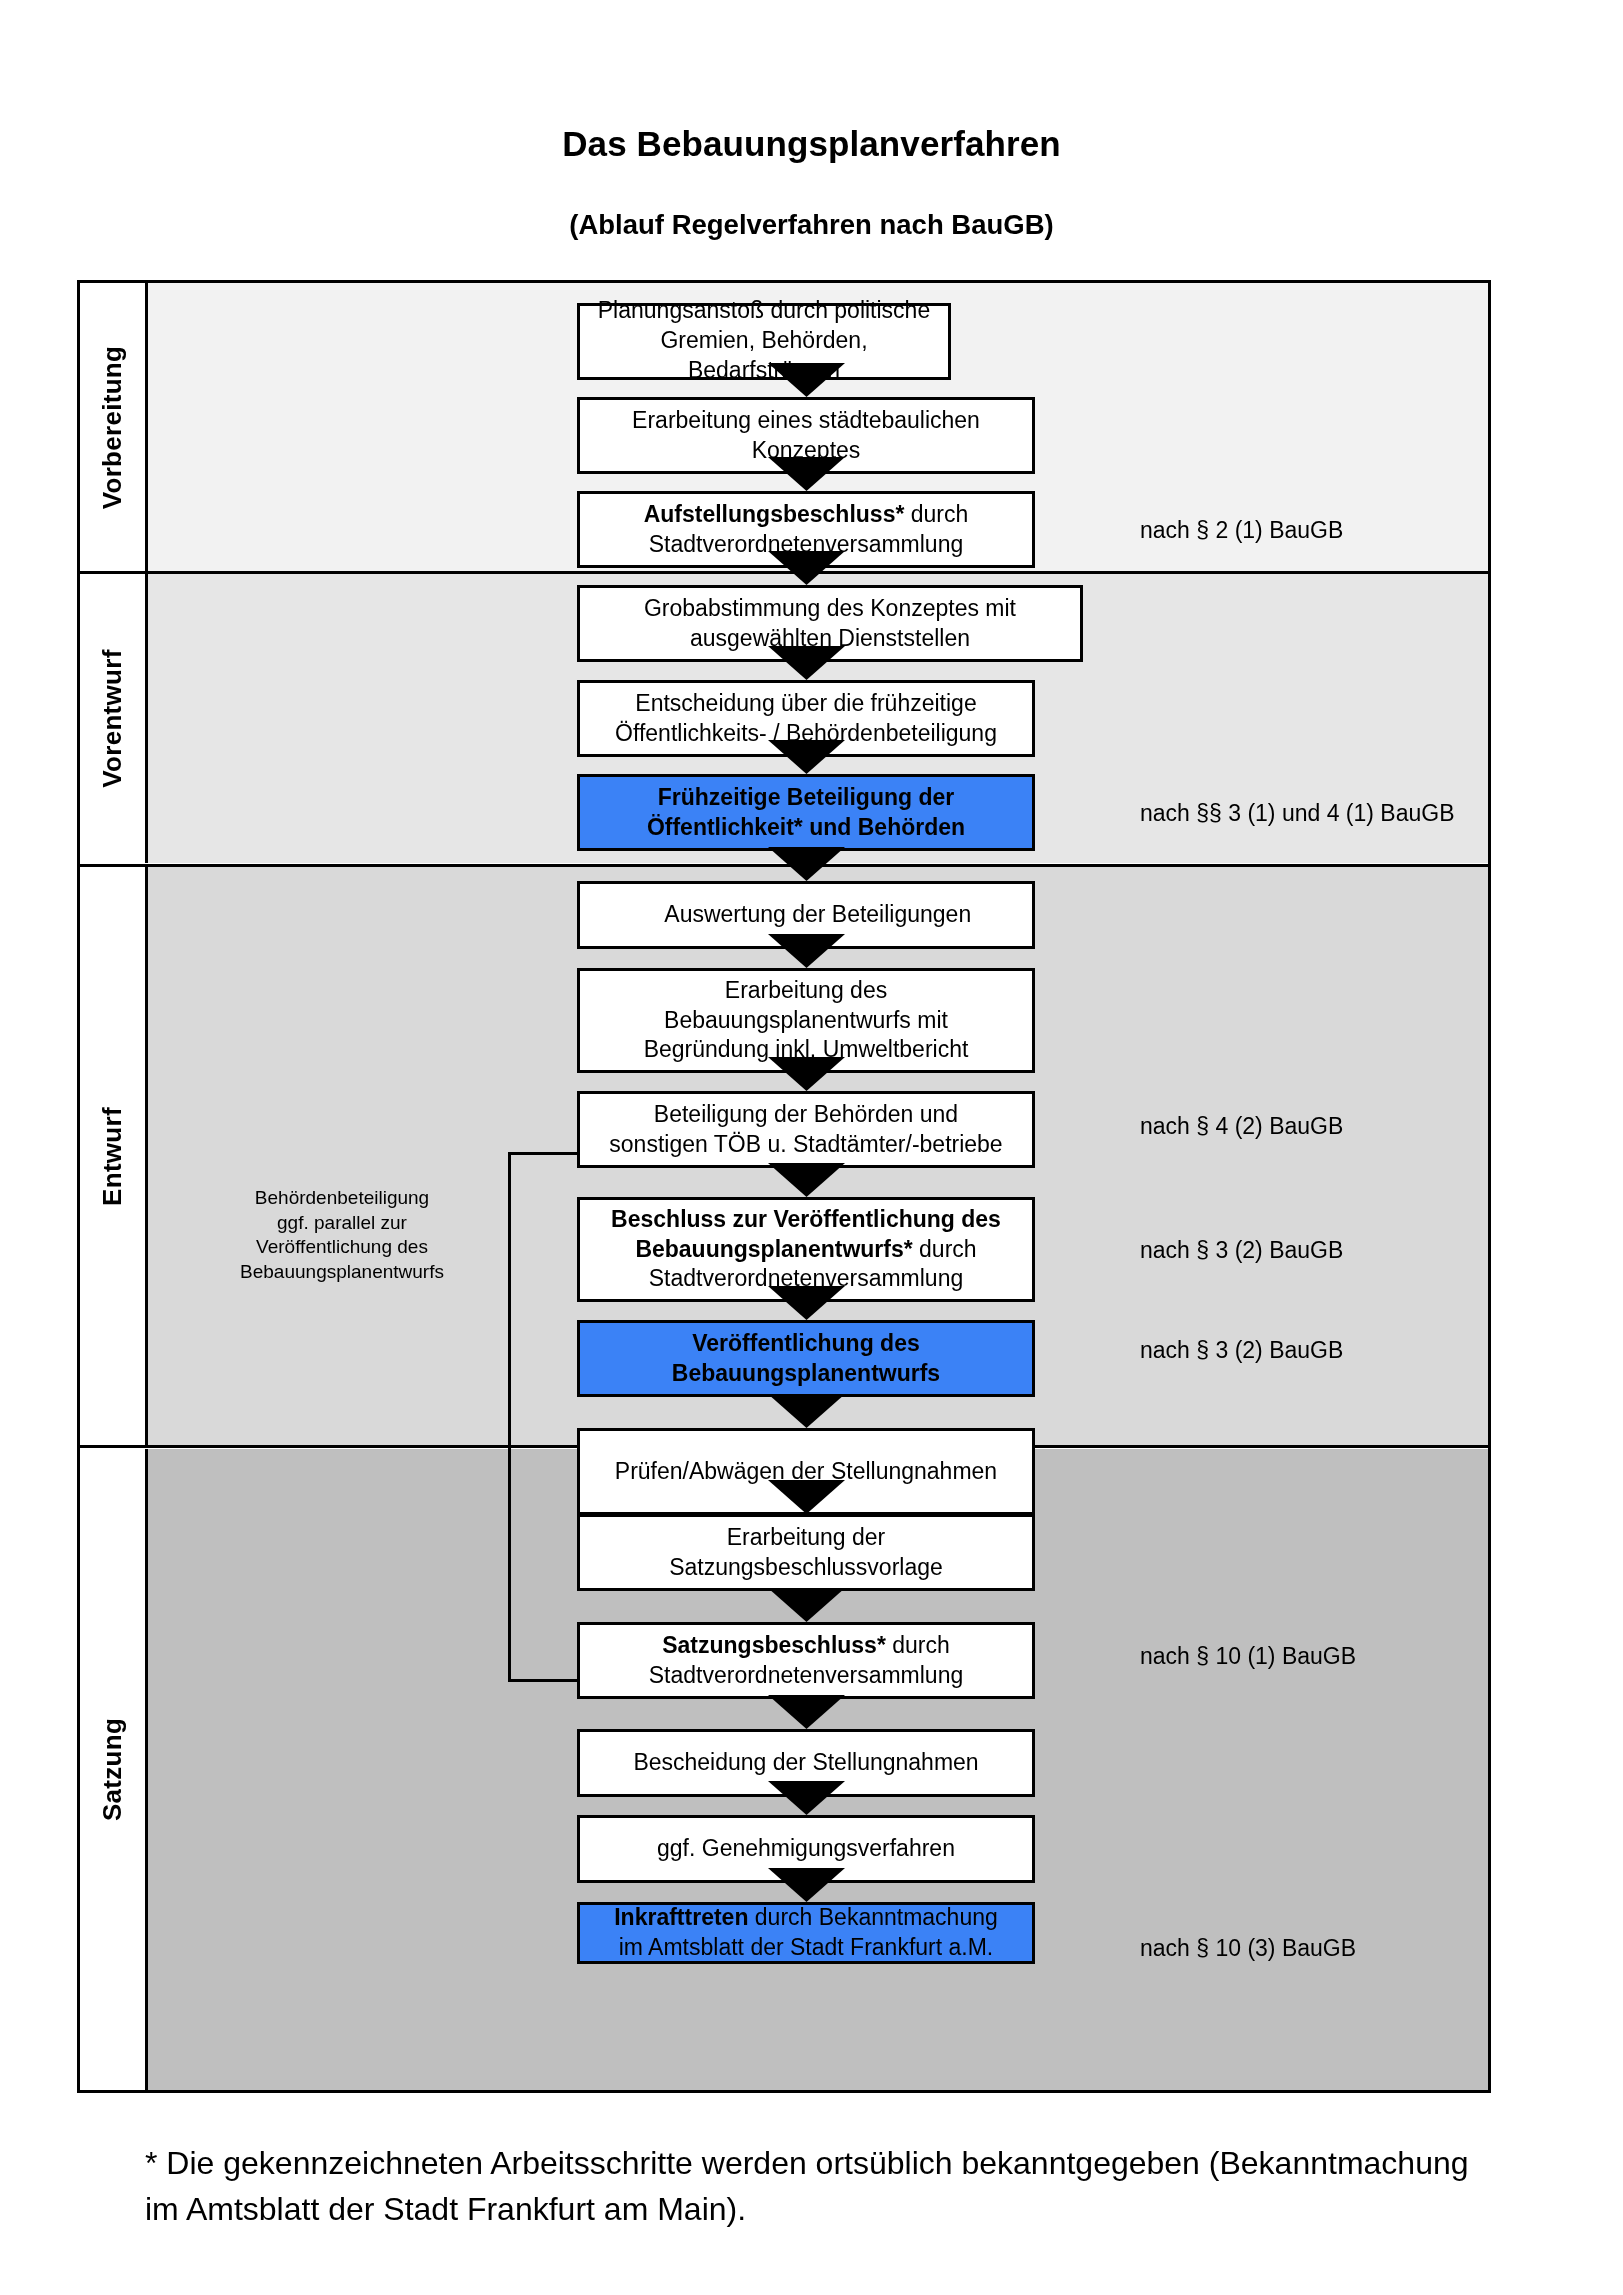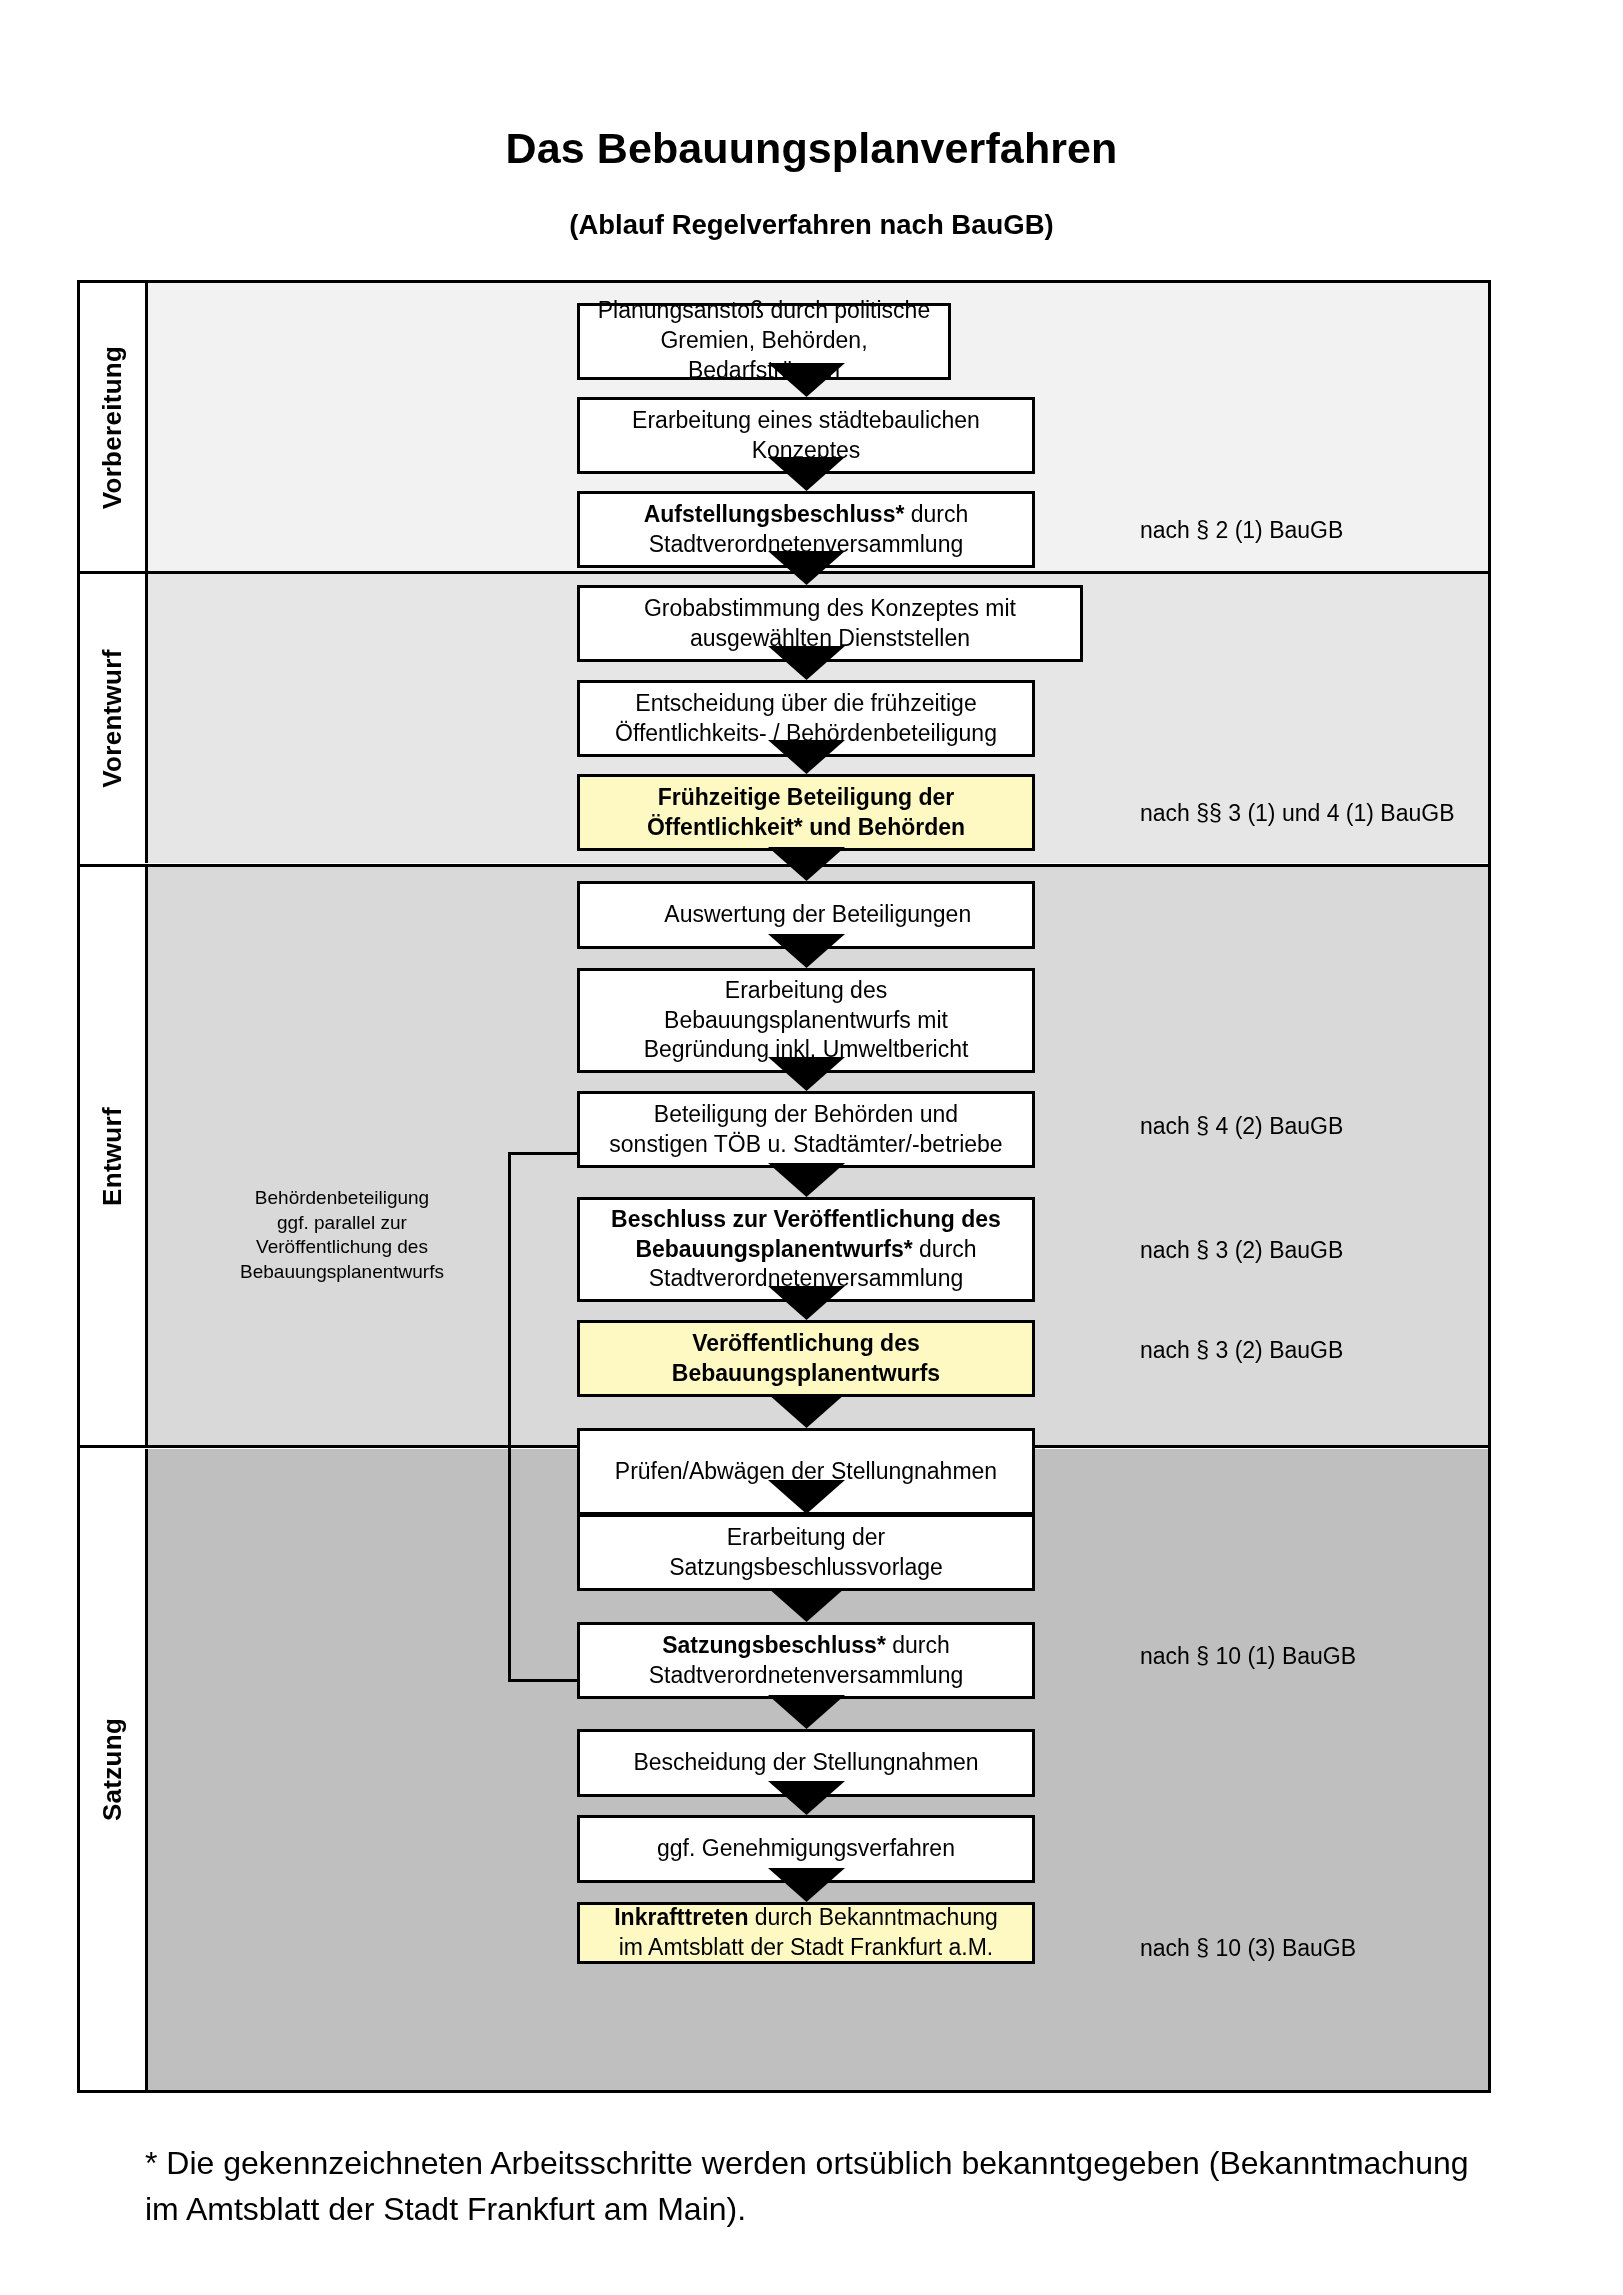--- a/index.html
+++ b/index.html
@@ -7,21 +7,21 @@
     width:1623px;height:2295px;
     font-family:"Liberation Sans","DejaVu Sans",sans-serif;
     color:#000;
     -webkit-font-smoothing:antialiased;
   }
   .page{position:relative;width:1623px;height:2295px;overflow:hidden;}
 
   
   .title{
     position:absolute;left:0;top:124px;width:1623px;
-    text-align:center;font-size:43px;font-weight:bold;letter-spacing:0.1px;
+    text-align:center;font-size:35px;font-weight:bold;letter-spacing:0.1px;
   }
   .subtitle{
     position:absolute;left:0;top:209px;width:1623px;
     text-align:center;font-size:27.5px;font-weight:bold;
   }
 
   
   .frame{
     position:absolute;left:77px;top:280px;
     width:1414px;height:1813px;
@@ -50,21 +50,21 @@
     position:absolute;
     box-sizing:border-box;
     border:3.3px solid #000;
     background:#ffffff;
     display:flex;align-items:center;justify-content:center;
     text-align:center;
     font-size:23px;
     line-height:1.30;
     padding:2.6px 6.5px;
   }
-  .box.blue{background:#fef9c3;}
+  .box.blue{background:#3b82f6;}
   .box b{font-weight:bold;}
 
   
   .darrow{
     position:absolute;
     width:77px;height:34px;
     background:#000;
     clip-path:polygon(0 0,100% 0,50% 100%);
   }
 

